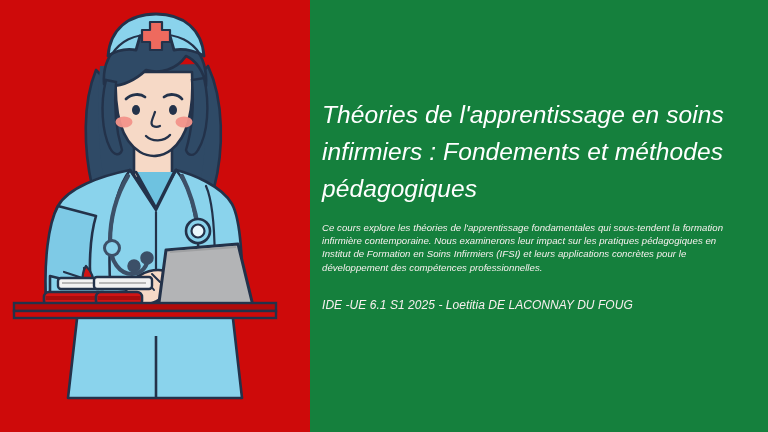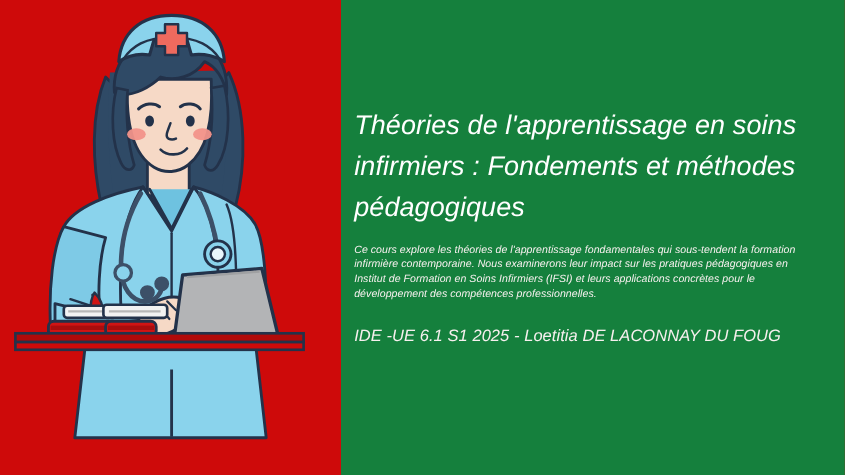--- a/index.html
+++ b/index.html
@@ -29,21 +29,21 @@
   .desc{
     color:#f7f0ef;
     font-size:9.6px;
     line-height:13.2px;
     margin:0;
     width:412px;
     letter-spacing:.05px;
   }
   .footer{
     color:#f7f0ef;
-    font-size:15px;
+    font-size:12px;
     line-height:13px;
     margin:25px 0 0 0;
     letter-spacing:.05px;
   }
 </style>
 </head>
 <body>
 
 <div class="slide">
 

